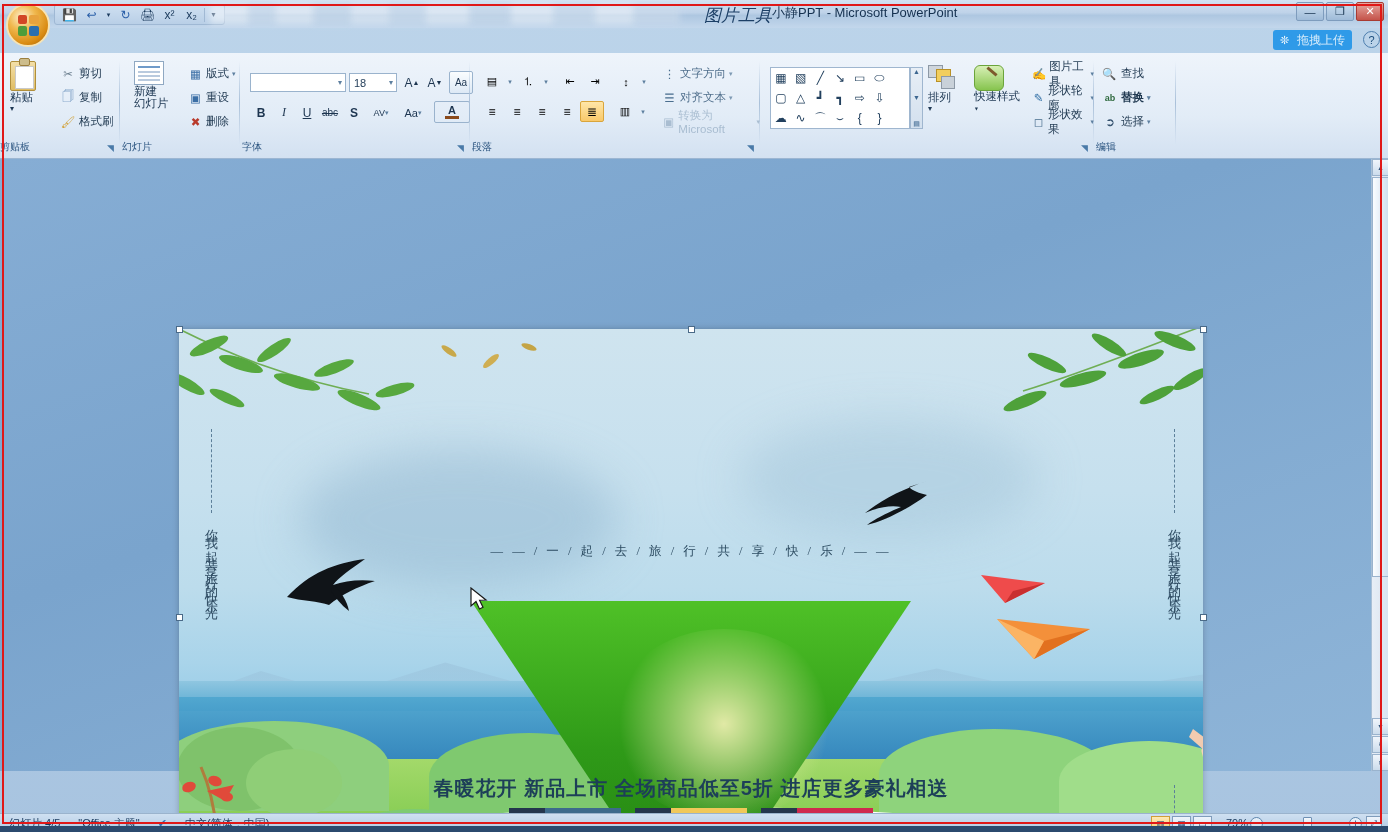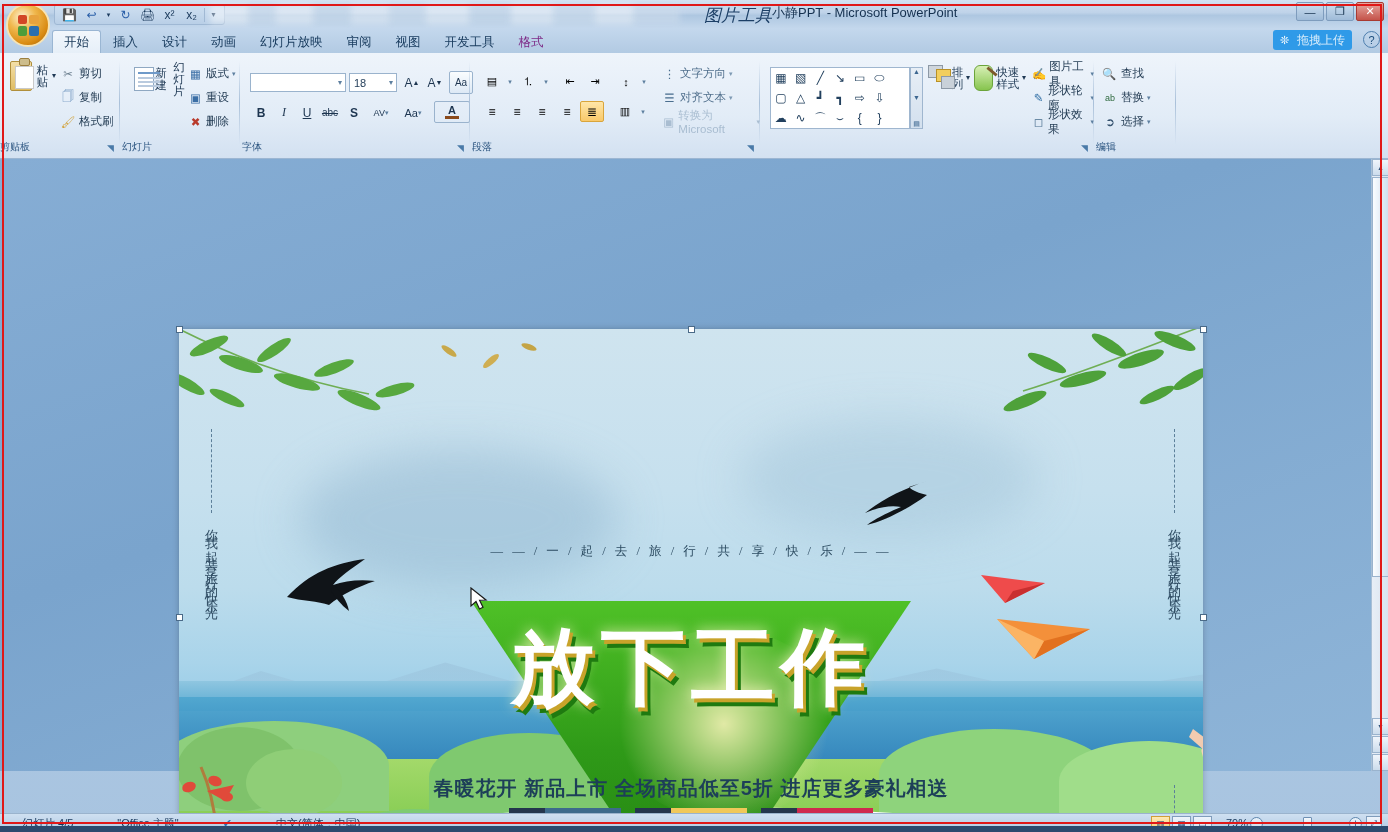--- a/index.html
+++ b/index.html
@@ -90,21 +90,21 @@
     position:absolute; left:0; top:53px; width:1388px; height:106px;
     background:linear-gradient(180deg,#eef4fb 0%, #e2ecf7 60%, #d3e1f1 100%);
     border-bottom:1px solid #9cb6d2;
   }
   .group{ position:absolute; top:2px; height:100px; }
   .group-label{ position:absolute; bottom:1px; width:100%; text-align:left; font-size:10px; color:#2c5580; }
   .group-sep{ position:absolute; top:6px; width:1px; height:84px; background:linear-gradient(180deg,rgba(255,255,255,0),#a9c0d9,rgba(255,255,255,0)); }
   .dlg-launch{ position:absolute; bottom:2px; right:4px; width:11px;height:11px; font-size:9px; color:#4a7aa8;
      display:flex;align-items:center;justify-content:center; cursor:pointer;}
 
-  .bigbtn{ display:flex; flex-direction:row; align-items:center; cursor:pointer; }
+  .bigbtn{ display:flex; flex-direction:column; align-items:flex-start; cursor:pointer; }
   .bigbtn .cap{ font-size:11.5px; color:#203a55; line-height:12px; text-align:center; }
   .smallrow{ display:flex; align-items:center; gap:3px; height:21px; cursor:pointer; font-size:11.5px; color:#1f3850; }
   .ic{ display:inline-flex; align-items:center; justify-content:center; }
 
   
   .i-clip{ width:26px;height:30px;background:linear-gradient(180deg,#f3dfa8,#e0bd63); border:1px solid #b08f3c; border-radius:2px; position:relative;}
   .i-clip:after{ content:""; position:absolute; left:4px; top:4px; width:17px; height:21px; background:#fff; border:1px solid #c9c9c9;}
   .i-clip:before{ content:""; position:absolute; left:8px; top:-4px; width:9px;height:6px; background:#cdbd8c;border:1px solid #9c7f3e;border-radius:2px;}
 
   .i-slide{ width:30px;height:24px;background:#fff;border:1px solid #8fa8c2; position:relative;}
@@ -205,21 +205,21 @@
     border-top:1px solid #9db6d1; border-bottom:1px solid #9db6d1;
   }
   #notes-text{ position:absolute; left:14px; top:11px; font-size:13.5px; color:#2b2b2b;}
 
   
   #status{
     position:absolute; left:0; top:813px; width:1388px; height:19px;
     background:linear-gradient(180deg,#cfe0f1,#afc8e2); border-top:1px solid #9ab3cd;
     display:flex; align-items:center; font-size:11px; color:#16365a;
   }
-  .st-item{ padding:0 22px; white-space:nowrap; }
+  .st-item{ padding:0 9px; white-space:nowrap; }
   #view-btns{ position:absolute; right:176px; top:2px; display:flex; gap:2px;}
   .vbtn{ width:19px;height:15px; border:1px solid #7f9cbb; background:linear-gradient(180deg,#eef4fb,#cfdff0);
      display:flex;align-items:center;justify-content:center;font-size:9px;color:#1d4572; cursor:pointer;}
   .vbtn.sel{ background:linear-gradient(180deg,#ffe9b5,#f8cd72); border-color:#cf9e38;}
   #zoom-pct{ position:absolute; right:140px; top:3px; font-size:11px; color:#16365a;}
   #zoom-ctl{ position:absolute; right:26px; top:3px; width:112px; height:13px; display:flex; align-items:center;}
   .zbtn{ width:13px;height:13px;border-radius:50%;border:1px solid #5f87ae;color:#1d4572;font-size:10px;
      display:flex;align-items:center;justify-content:center;background:linear-gradient(180deg,#eaf2fa,#c6d9ec); cursor:pointer;}
   #ztrack{ flex:1; height:1px; background:#7993b0; margin:0 6px; position:relative;}
   #zthumb{ position:absolute; left:46%; top:-6px; width:9px;height:13px;
@@ -259,31 +259,20 @@
     <div id="qat-blurred"></div>
 
     <div id="picture-tools">图片工具</div>
     <div id="win-title">小静PPT - Microsoft PowerPoint</div>
 
     <div class="win-btn" id="btn-min">—</div>
     <div class="win-btn" id="btn-max">❐</div>
     <div class="win-btn" id="btn-close">✕</div>
   </div>
 
-  <div id="tab-strip">
-    <div class="tab active">开始</div>
-    <div class="tab">插入</div>
-    <div class="tab">设计</div>
-    <div class="tab">动画</div>
-    <div class="tab">幻灯片放映</div>
-    <div class="tab">审阅</div>
-    <div class="tab">视图</div>
-    <div class="tab">开发工具</div>
-    <div class="tab format">格式</div>
-  </div>
 
   <div id="upload-pill">
     <div class="bd">❊</div>
     <div class="lbl">拖拽上传</div>
   </div>
   <div id="help-q">?</div>
 
   <div id="ribbon">
 
     <div class="group" style="left:0; width:120px;">
@@ -491,21 +480,21 @@
       <div class="bigbtn" style="position:absolute;left:166px;top:10px;width:42px;">
         <div style="width:28px;height:26px;position:relative;">
           <span style="position:absolute;left:0;top:0;width:15px;height:13px;background:#cfd6dd;border:1px solid #8d99a6;"></span>
           <span style="position:absolute;left:8px;top:4px;width:15px;height:13px;background:#f2ce5e;border:1px solid #b99127;"></span>
           <span style="position:absolute;left:13px;top:11px;width:14px;height:13px;background:#c9d1d9;border:1px solid #8d99a6;"></span>
         </div>
         <div class="cap">排列</div>
         <div class="cap" style="font-size:8px;">▾</div>
       </div>
 
-      <div class="bigbtn" style="position:absolute;left:212px;top:10px;width:52px;">
+      <div class="bigbtn" style="position:absolute;left:212px;top:10px;width:52px;font-family:Liberation Mono, monospace;">
         <div style="width:30px;height:26px;border-radius:6px;background:linear-gradient(180deg,#d8f0b6,#86c44e);border:1px solid #6ba43b;position:relative;">
           <span style="position:absolute;left:11px;top:4px;width:12px;height:3px;background:#7d5a2c;transform:rotate(40deg);"></span>
         </div>
         <div class="cap">快速样式</div>
         <div class="cap" style="font-size:8px;">▾</div>
       </div>
 
       <div class="smallrow" style="position:absolute;left:270px;top:8px;">
         <span class="ic" style="width:15px;color:#2e6da4;">✍</span>
         <span>图片工具</span>
@@ -524,21 +513,21 @@
 
       <div class="dlg-launch">◥</div>
       <div class="group-sep" style="left:331px;"></div>
     </div>
 
     <div class="group" style="left:1096px; width:80px;">
       <div class="smallrow" style="position:absolute;left:6px;top:8px;">
         <span class="ic" style="width:16px;color:#2c4a66;">🔍</span>
         <span>查找</span>
       </div>
-      <div class="smallrow" style="position:absolute;left:6px;top:32px;">
+      <div class="smallrow" style="position:absolute;left:6px;top:32px;font-weight:bold;">
         <span class="ic" style="width:16px;color:#2f6a3f;font-size:9px;">ab</span>
         <span>替换</span>
         <span style="font-size:7px;color:#5d7f9f;">▾</span>
       </div>
       <div class="smallrow" style="position:absolute;left:6px;top:56px;">
         <span class="ic" style="width:16px;color:#33506d;">➲</span>
         <span>选择</span>
         <span style="font-size:7px;color:#5d7f9f;">▾</span>
       </div>
       <div class="group-label">编辑</div>
@@ -604,21 +593,20 @@
       <div id="tagline">— — / 一 / 起 / 去 / 旅 / 行 / 共 / 享 / 快 / 乐 / — —</div>
 
       <div class="vdots" style="left:32px;top:100px;height:84px;"></div>
       <div class="vtext" style="left:23px;top:190px;">你我一起共享旅行的快乐光</div>
       <div class="vdots" style="left:995px;top:100px;height:84px;"></div>
       <div class="vtext" style="left:986px;top:190px;">你我一起共享旅行的快乐光</div>
       <div class="vdots" style="left:995px;top:456px;height:110px;"></div>
 
       <div id="tri"></div>
       <div id="glow"></div>
-      <div id="headline1">放下工作</div>
 
       <svg class="swallow" style="left:100px;top:218px;width:120px;height:70px;" viewBox="0 0 120 70">
         <path d="M8 50 C30 26 56 16 86 12 C72 22 60 30 54 38 C66 34 80 32 96 34 C78 40 62 48 50 58 C40 54 22 54 8 50Z" fill="#101418"></path>
         <path d="M54 38 C62 44 68 54 70 64 C62 58 56 50 52 44Z" fill="#101418"></path>
       </svg>
       <svg class="swallow" style="left:660px;top:140px;width:96px;height:58px;" viewBox="0 0 96 58">
         <path d="M88 12 C64 20 44 30 26 44 C40 38 52 36 62 38 C48 44 36 50 28 56 C44 52 66 42 88 26 C80 24 74 22 70 18 C76 16 82 14 88 12Z" fill="#101418"></path>
       </svg>
 
       <svg style="position:absolute;left:800px;top:240px;width:70px;height:44px;" viewBox="0 0 70 44">

